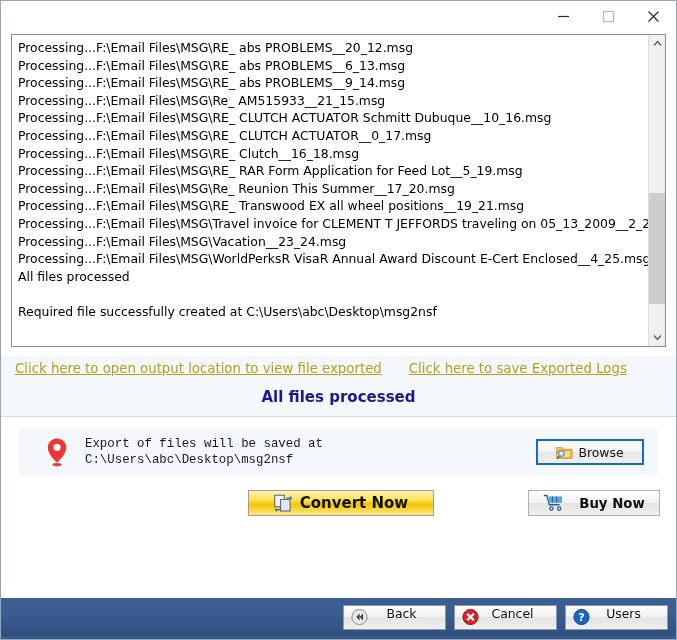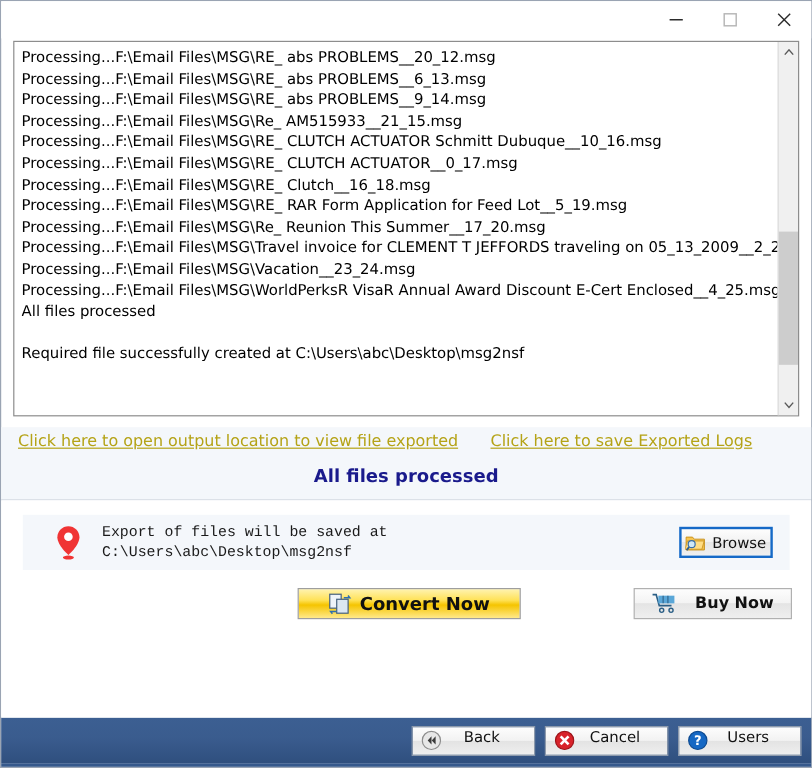--- a/index.html
+++ b/index.html
@@ -130,21 +130,21 @@
     flex: 1 1 auto;
     font-family: Liberation Mono, monospace;
     font-size: 12.4px;
     color: #1a1a1a;
     line-height: 16px;
   }
   .rowtext .l2 { display: block; }
   .rowtext .indent { padding-left: 7px; }
 
   .browse-btn {
-    width: 78px; height: 26px;
+    width: 108px; height: 26px;
     border: 2px solid #1569c7;
     background: linear-gradient(to bottom,#fdfdfd 0%,#f2f2f2 48%,#e6e6e6 50%,#f0f0f0 100%);
     display: flex; align-items: center; justify-content: center;
     gap: 5px;
     font-size: 12.4px; color: #111;
     font-family: "DejaVu Sans", sans-serif;
     cursor: pointer;
     margin-right: 4px;
   }
 
@@ -229,20 +229,21 @@
     <div class="logtext" id="log-lines">
         <div>Processing...F:\Email Files\MSG\RE_ abs PROBLEMS__20_12.msg</div>
         <div>Processing...F:\Email Files\MSG\RE_ abs PROBLEMS__6_13.msg</div>
         <div>Processing...F:\Email Files\MSG\RE_ abs PROBLEMS__9_14.msg</div>
         <div>Processing...F:\Email Files\MSG\Re_ AM515933__21_15.msg</div>
         <div>Processing...F:\Email Files\MSG\RE_ CLUTCH ACTUATOR Schmitt Dubuque__10_16.msg</div>
         <div>Processing...F:\Email Files\MSG\RE_ CLUTCH ACTUATOR__0_17.msg</div>
         <div>Processing...F:\Email Files\MSG\RE_ Clutch__16_18.msg</div>
         <div>Processing...F:\Email Files\MSG\RE_ RAR Form Application for Feed Lot__5_19.msg</div>
         <div>Processing...F:\Email Files\MSG\Re_ Reunion This Summer__17_20.msg</div>
+        <div>Processing...F:\Email Files\MSG\RE_ Transwood EX all wheel positions__19_21.msg</div>
         <div>Processing...F:\Email Files\MSG\Travel invoice for CLEMENT T JEFFORDS traveling on 05_13_2009__2_23.msg</div>
         <div>Processing...F:\Email Files\MSG\Vacation__23_24.msg</div>
         <div>Processing...F:\Email Files\MSG\WorldPerksR VisaR Annual Award Discount E-Cert Enclosed__4_25.msg</div>
         <div>All files processed</div>
         <div class="blank">&nbsp;</div>
         <div>Required file successfully created at C:\Users\abc\Desktop\msg2nsf</div>
       </div>
     <div class="sbar">
       <div class="sb-arrow">
         <svg width="9" height="7" viewBox="0 0 9 7">

